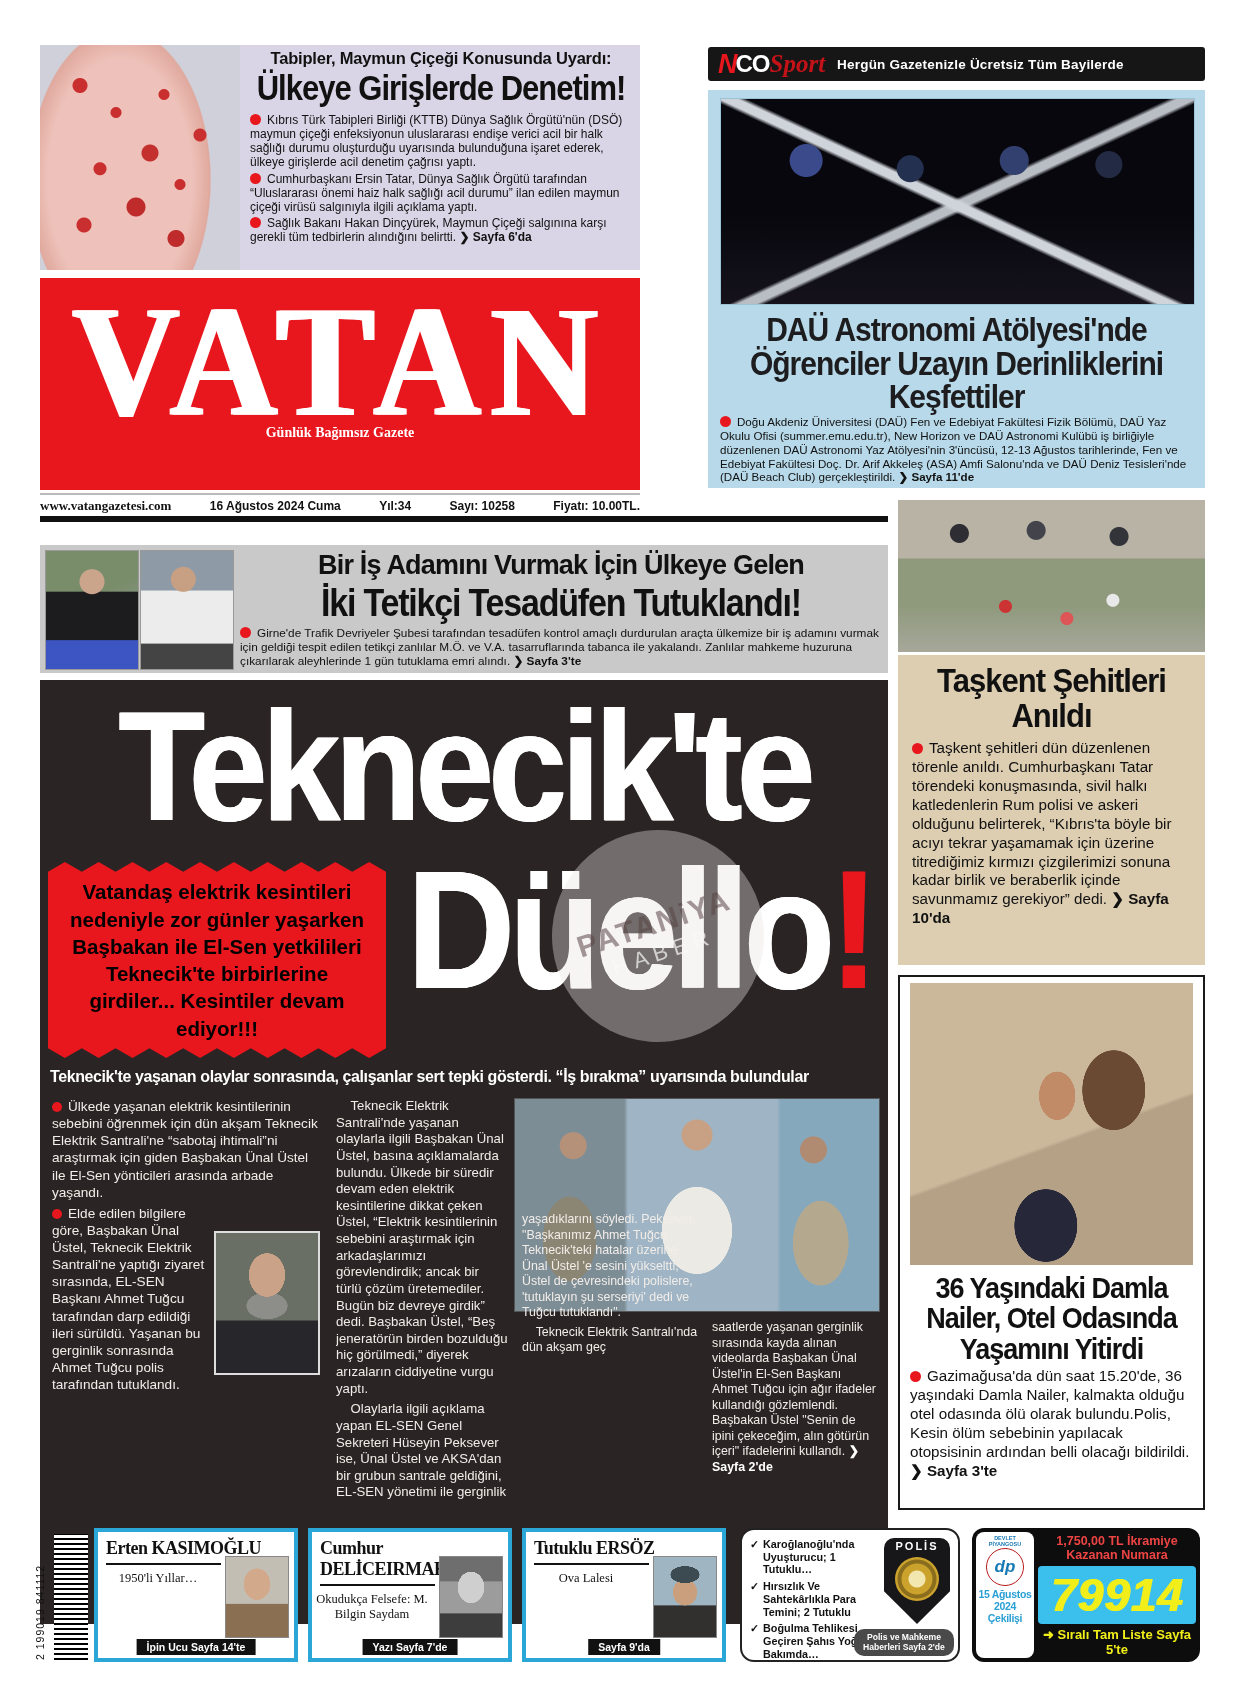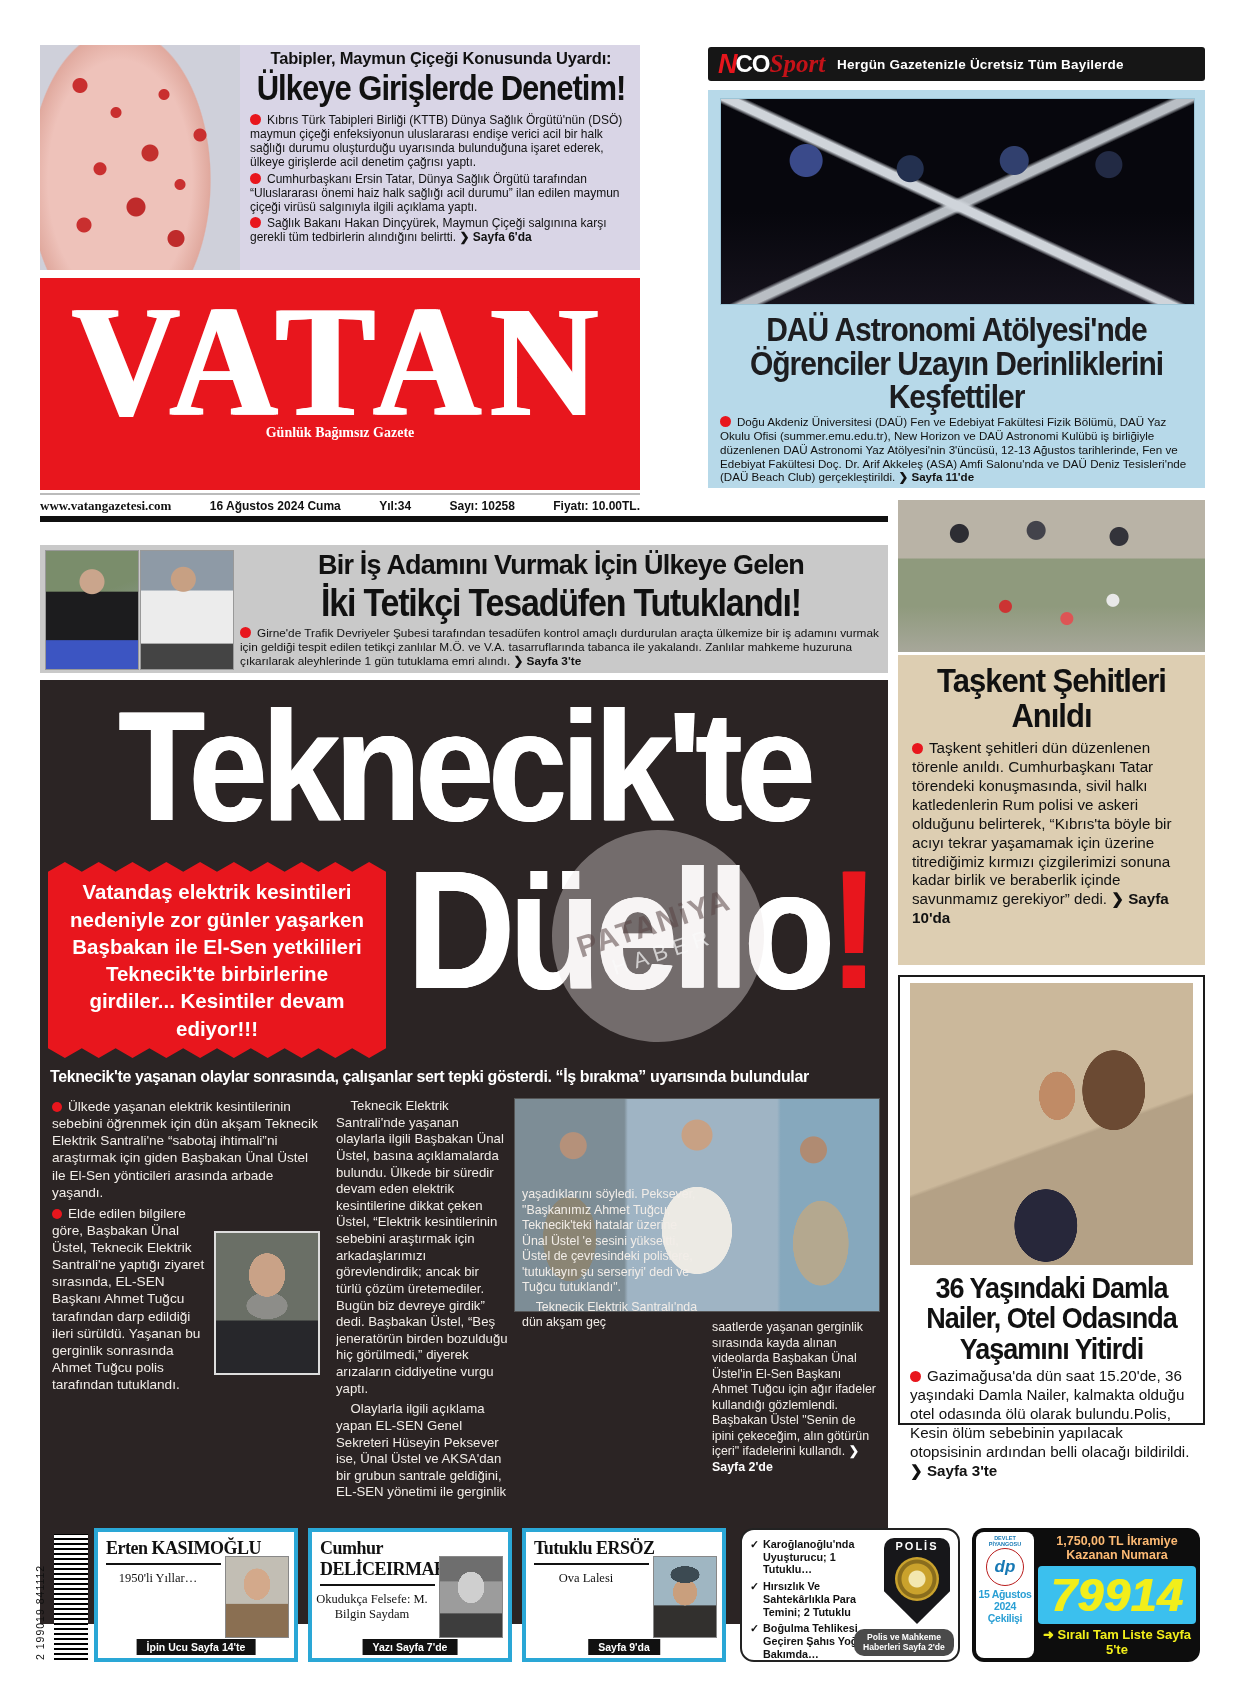--- a/index.html
+++ b/index.html
@@ -108,61 +108,61 @@
   .tk-head{font-size:31px;font-weight:bold;text-align:center;letter-spacing:-1px;line-height:1.04;
            transform:scaleY(1.1);transform-origin:center top;margin-bottom:12px;}
   .tk-body{font-size:15.2px;line-height:1.24;}
 
   
   .main{left:40px;top:680px;width:848px;height:944px;background:#2b2424;overflow:hidden;}
   .m-h1{position:absolute;left:0;top:4px;width:100%;text-align:center;color:#fff;
         font-size:142px;font-weight:bold;letter-spacing:-6px;line-height:1.05;
         transform:scaleY(1.1);transform-origin:center top;}
   .m-red{position:absolute;left:8px;top:182px;width:338px;height:196px;background:#e8161d;
-         color:#ffffff;font-weight:bold;font-size:20.5px;line-height:1.33;text-align:center;
+         color:#000000;font-weight:bold;font-size:20.5px;line-height:1.33;text-align:center;
          display:flex;align-items:center;justify-content:center;padding:10px 14px;box-sizing:border-box;
          clip-path:polygon(0% 5%,5% 0%,10% 5%,15% 0%,20% 5%,25% 0%,30% 5%,35% 0%,40% 5%,45% 0%,50% 5%,55% 0%,60% 5%,65% 0%,70% 5%,75% 0%,80% 5%,85% 0%,90% 5%,95% 0%,100% 5%,100% 95%,95% 100%,90% 95%,85% 100%,80% 95%,75% 100%,70% 95%,65% 100%,60% 95%,55% 100%,50% 95%,45% 100%,40% 95%,35% 100%,30% 95%,25% 100%,20% 95%,15% 100%,10% 95%,5% 100%,0% 95%);}
   .m-h2{position:absolute;left:352px;top:158px;width:496px;text-align:center;color:#fff;
         font-size:150px;font-weight:bold;letter-spacing:-6px;line-height:1.1;
         transform:scaleY(1.12);transform-origin:center top;}
   .m-ex{color:#e8161d;}
   .m-wm{position:absolute;left:512px;top:150px;width:212px;height:212px;border-radius:50%;
         background:rgba(235,225,225,0.38);display:flex;flex-direction:column;align-items:center;
         justify-content:center;transform:rotate(-18deg);z-index:3;}
   .wm1{font-size:30px;font-weight:bold;color:rgba(90,70,70,0.55);letter-spacing:2px;}
   .wm2{font-size:22px;color:rgba(250,250,250,0.7);letter-spacing:6px;}
   .m-sub{position:absolute;left:10px;top:388px;width:830px;color:#fff;font-weight:bold;
          font-size:16px;letter-spacing:-0.4px;}
   .m-cols{position:absolute;left:12px;top:418px;width:826px;height:404px;color:#f2ede8;}
   .mc{position:absolute;top:0;height:404px;overflow:hidden;}
   .mc p{margin:0 0 4px 0;}
   .mc1{left:0;width:268px;font-size:13.6px;line-height:1.26;}
   .mc2{left:284px;width:172px;font-size:13.2px;line-height:1.26;}
-  .mc3{left:470px;width:176px;font-size:12.4px;line-height:1.25;padding-top:89px;box-sizing:border-box;}
+  .mc3{left:470px;width:176px;font-size:12.4px;line-height:1.25;padding-top:114px;box-sizing:border-box;}
   .mc4{left:660px;width:166px;font-size:12.4px;line-height:1.25;padding-top:222px;box-sizing:border-box;}
   .ind{text-indent:1.1em;}
   .mc .rb::before{width:10px;height:10px;}
   .c1-photo{float:right;width:102px;height:140px;margin:26px 0 2px 6px;border:2px solid #ddd;
     background:
       radial-gradient(ellipse 30px 36px at 50% 30%,#c9a287 0 60%,transparent 61%),
       radial-gradient(ellipse 34px 22px at 50% 52%,#8d8d89 0 60%,transparent 61%),
       linear-gradient(180deg,#6a6f66 0 62%,#27272b 63%);}
   .m-photo{position:absolute;left:462px;top:0;width:364px;height:212px;border:1px solid #555;
     background:
       radial-gradient(circle 15px at 50% 17%,#c8a184 0 15px,transparent 16px),
       radial-gradient(ellipse 58px 72px at 50% 62%,#eceae4 0 60%,transparent 61%),
       radial-gradient(circle 13px at 16% 22%,#b5917a 0 13px,transparent 14px),
       radial-gradient(ellipse 44px 70px at 15% 66%,#8b8574 0 60%,transparent 61%),
       radial-gradient(circle 13px at 82% 24%,#b08b72 0 13px,transparent 14px),
       radial-gradient(ellipse 46px 70px at 84% 68%,#b4a88f 0 60%,transparent 61%),
       linear-gradient(90deg,#7d8d96 0 30%,#9fb4c4 31% 72%,#86a8bd 73%);}
   .wref{color:#fff;}
 
   
-  .dm{left:898px;top:975px;width:307px;height:450px;background:#fff;border:2px solid #1a1a1a;
+  .dm{left:898px;top:975px;width:307px;height:535px;background:#fff;border:2px solid #1a1a1a;
       box-sizing:border-box;padding:6px 10px;}
   .dm-photo{width:283px;height:282px;margin:0 auto;
     background:
       radial-gradient(ellipse 52px 66px at 72% 38%,#6b4a33 0 60%,transparent 61%),
       radial-gradient(ellipse 30px 40px at 52% 40%,#c08b66 0 60%,transparent 61%),
       radial-gradient(ellipse 52px 60px at 48% 86%,#27273a 0 60%,transparent 61%),
       linear-gradient(160deg,#cbb89b 0 55%,#b4a186 56%);}
   .dm-head{font-size:27px;font-weight:bold;text-align:center;letter-spacing:-1px;line-height:1.05;
            transform:scaleY(1.08);transform-origin:center top;margin:8px 0 8px 0;}
   .dm-body{font-size:15.2px;line-height:1.25;}
@@ -216,21 +216,21 @@
        box-sizing:border-box;padding:4px;display:flex;gap:4px;position:absolute;}
   .lot-left{width:58px;background:#fff;border-radius:8px;display:flex;flex-direction:column;
             align-items:center;padding:3px 2px;box-sizing:border-box;}
   .lot-org{font-size:5.5px;font-weight:bold;color:#1779b5;text-align:center;}
   .lot-logo{width:36px;height:36px;border:1px solid #b91c1c;border-radius:50%;display:flex;
             align-items:center;justify-content:center;color:#1779b5;font-weight:bold;
             font-style:italic;font-size:17px;margin:1px 0 2px 0;}
   .lot-date{color:#2a9fd4;font-weight:bold;font-size:10.5px;text-align:center;line-height:1.15;
             letter-spacing:-0.3px;}
   .lot-right{flex:1;display:flex;flex-direction:column;}
-  .lot-head{color:#fdba74;font-weight:bold;font-size:12.5px;text-align:center;line-height:1.15;
+  .lot-head{color:#ef4444;font-weight:bold;font-size:12.5px;text-align:center;line-height:1.15;
             padding:2px 0 3px 0;}
   .lot-num{flex:1;background:#3bc0ee;border-radius:4px;display:flex;align-items:center;
            justify-content:center;color:#f2ee1a;font-weight:bold;font-style:italic;font-size:46px;
            letter-spacing:1px;text-shadow:1.5px 0 #f2ee1a;}
   .lot-foot{color:#f2ee1a;font-weight:bold;font-size:13px;text-align:center;padding:3px 0 1px 0;}
 </style>
 </head>
 <body>
 
 <div class="page">

